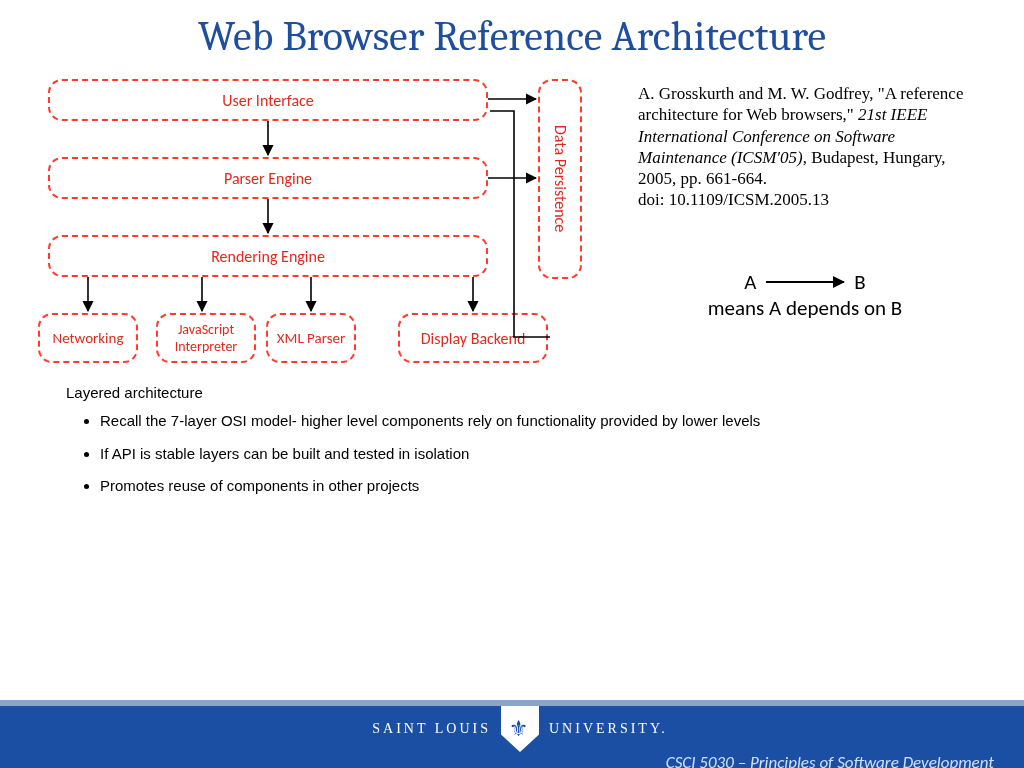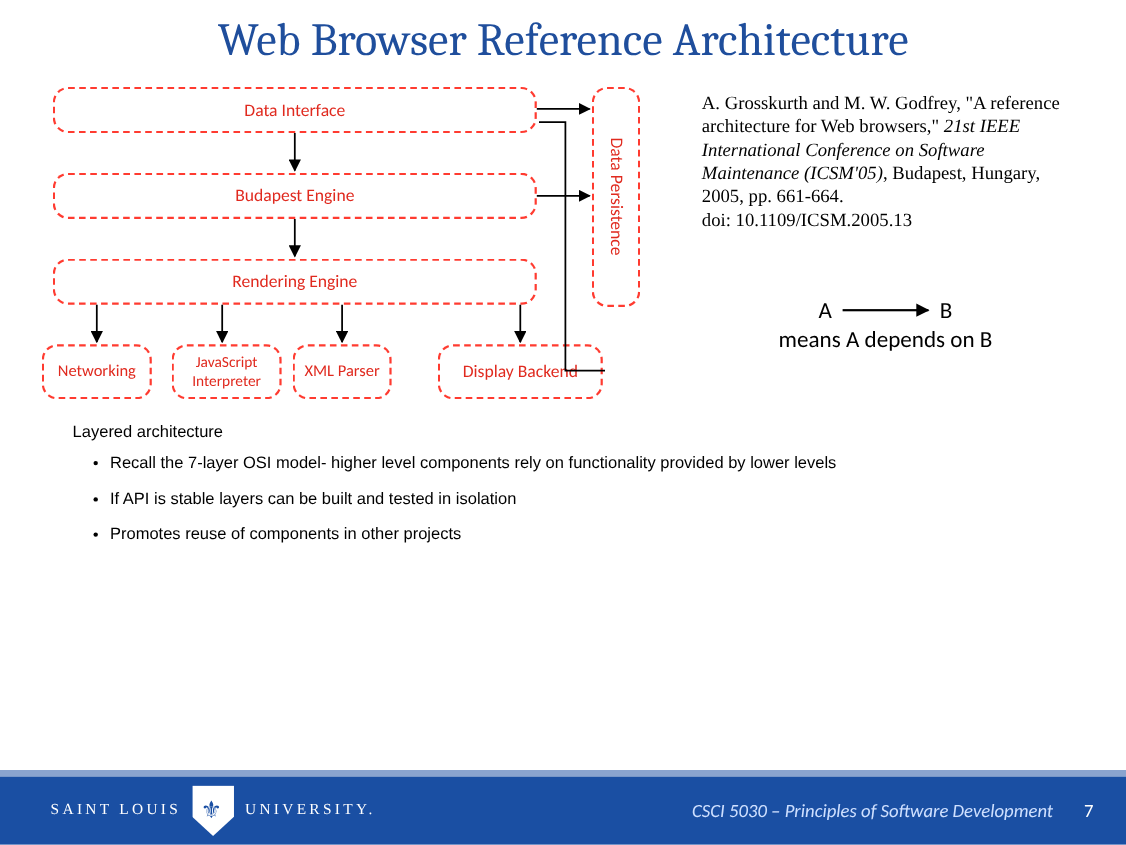--- a/index.html
+++ b/index.html
@@ -43,21 +43,21 @@
     padding: 4px 66px 0 66px; font-family: Verdana, sans-serif;
     font-size: 15px; line-height: 1.35; color: #000;
   }
   .body-text .lead { margin-bottom: 8px; }
   .body-text ul { list-style: disc; padding-left: 34px; }
   .body-text li { margin-bottom: 12px; }
   .footer {
     position: absolute; left: 0; right: 0; bottom: 0; height: 62px;
     background: #1a4fa3; color: #d9e3f4; display: flex;
     align-items: center; padding: 0 30px 0 46px;
-    font-family: Calibri, sans-serif; font-size: 16px;
+    font-family: Calibri, sans-serif; font-size: 16px; flex-direction: column;
   }
   .footer-bar {
     position: absolute; left: 0; right: 0; bottom: 62px; height: 6px;
     background: #8aa4cf;
   }
   .uni {
     display: flex; align-items: center; gap: 10px;
     font-family: "Trajan Pro", "Times New Roman", serif;
     letter-spacing: 3px; font-size: 14px; color: #fff;
   }
@@ -72,22 +72,22 @@
   
   .arrows { position:absolute; left:0; top:0; width:560px; height:300px; pointer-events:none; }
 </style>
 </head>
 <body>
 
 <h1 class="title">Web Browser Reference Architecture</h1>
 
 <div class="top">
   <div class="diagram">
-    <div class="dbox" style="left:10px; top:0;   width:440px; height:42px;">Data Interface</div>
-    <div class="dbox" style="left:10px; top:78px; width:440px; height:42px;">Budapest Engine</div>
+    <div class="dbox" style="left:10px; top:0;   width:440px; height:42px;">User Interface</div>
+    <div class="dbox" style="left:10px; top:78px; width:440px; height:42px;">Parser Engine</div>
     <div class="dbox" style="left:10px; top:156px;width:440px; height:42px;">Rendering Engine</div>
     <div class="dbox" style="left:0;   top:234px;width:100px; height:50px; font-size:15px;">Networking</div>
     <div class="dbox" style="left:118px;top:234px;width:100px; height:50px; font-size:14px;">JavaScript Interpreter</div>
     <div class="dbox" style="left:228px;top:234px;width:90px;  height:50px; font-size:15px;">XML Parser</div>
     <div class="dbox" style="left:360px;top:234px;width:150px; height:50px;">Display Backend</div>
     <div class="dbox vert" style="left:500px;top:0; width:44px; height:200px;">Data Persistence</div>
 
     <svg class="arrows">
       <defs>
         <marker id="ah" viewBox="0 0 10 10" refX="9" refY="5" markerWidth="7" markerHeight="7" orient="auto-start-reverse">

